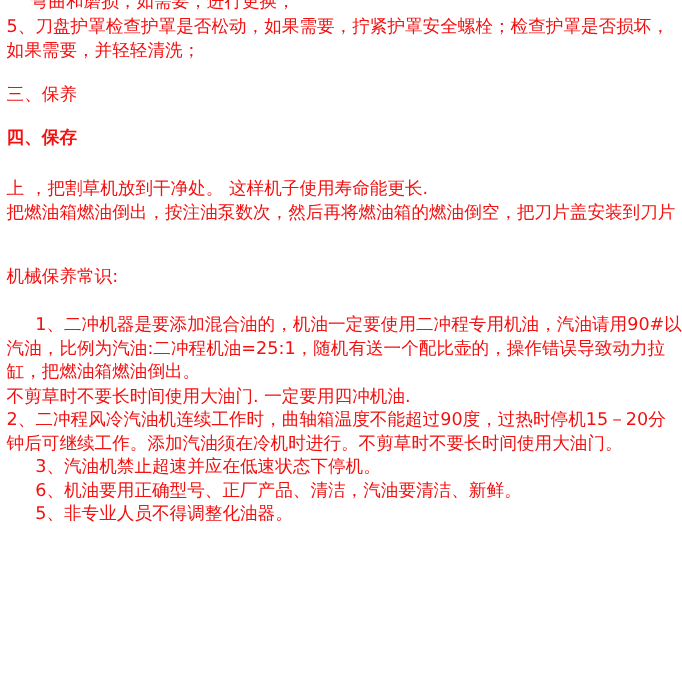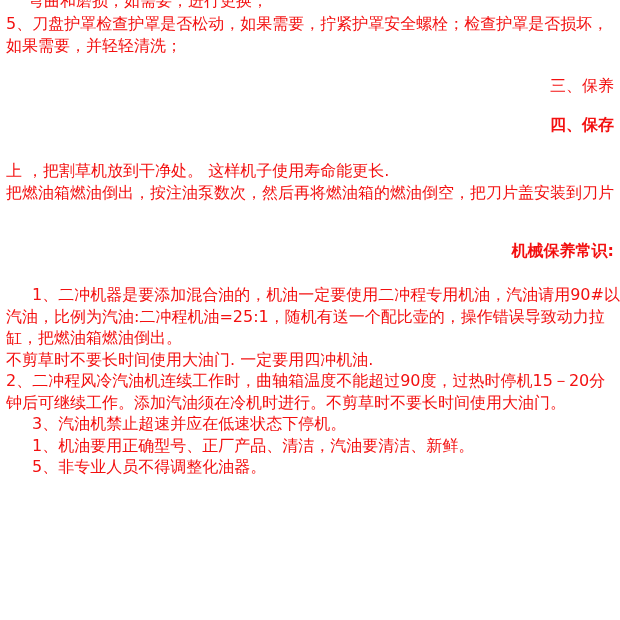--- a/index.html
+++ b/index.html
@@ -18,26 +18,26 @@
     font-size: 16px;
     line-height: 22.5px;
     padding: 0 6px 0 6px;
     margin-top: -10px;
     width: 608px;
   }
   .line {
     white-space: nowrap;
   }
   .heading {
-    text-align: right;
+    text-align: left;
     white-space: nowrap;
   }
   #h-maintenance { margin: 17px 0 17px 0; }
   #h-storage    { margin: 13px 0 23px 0; font-weight: bold; }
-  #h-tips       { margin: 35px 0 22px 0; font-weight: bold; }
+  #h-tips       { margin: 35px 0 22px 0; }
   .list-maintenance .line { line-height: 23px; }
   .list-tips .line        { line-height: 21.5px; }
   .indent-cut  { padding-left: 22px; }
   .indent-item { padding-left: 26px; }
 </style>
 </head>
 <body>
 
 <div class="doc">
 
@@ -58,17 +58,17 @@
   <div class="heading" id="h-tips">机械保养常识:</div>
 
   <div class="list-tips">
     <div class="line indent-item">1、二冲机器是要添加混合油的，机油一定要使用二冲程专用机油，汽油请用90#以上</div>
     <div class="line">汽油，比例为汽油:二冲程机油=25:1，随机有送一个配比壶的，操作错误导致动力拉</div>
     <div class="line">缸，把燃油箱燃油倒出。</div>
     <div class="line">不剪草时不要长时间使用大油门. 一定要用四冲机油.</div>
     <div class="line">2、二冲程风冷汽油机连续工作时，曲轴箱温度不能超过90度，过热时停机15－20分</div>
     <div class="line">钟后可继续工作。添加汽油须在冷机时进行。不剪草时不要长时间使用大油门。</div>
     <div class="line indent-item">3、汽油机禁止超速并应在低速状态下停机。</div>
-    <div class="line indent-item">1、机油要用正确型号、正厂产品、清洁，汽油要清洁、新鲜。</div>
+    <div class="line indent-item">6、机油要用正确型号、正厂产品、清洁，汽油要清洁、新鲜。</div>
     <div class="line indent-item">5、非专业人员不得调整化油器。</div>
   </div>
 
 </div>
 
 </body></html>

